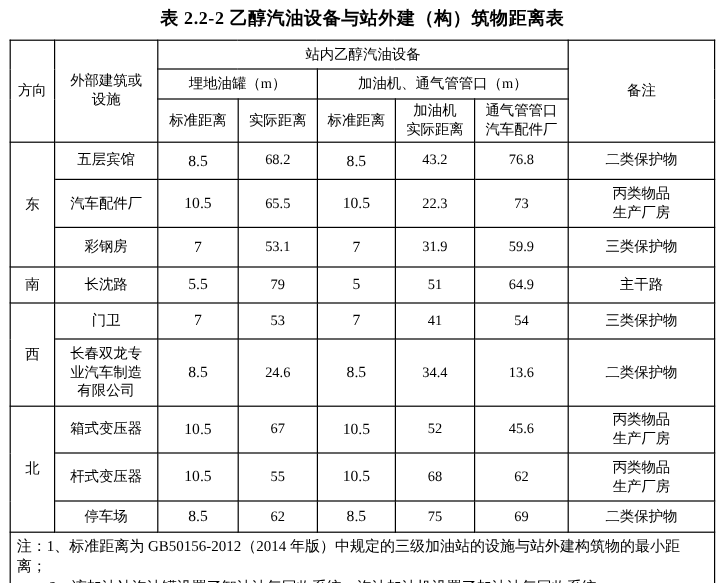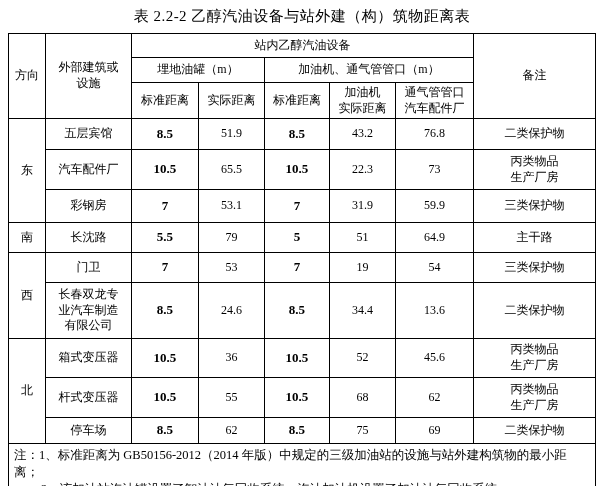--- a/index.html
+++ b/index.html
@@ -12,21 +12,21 @@
     height: 486px;
     color: #000000;
     font-family: "Liberation Serif", serif;
     overflow: hidden;
   }
   .doc-title {
     height: 33px;
     line-height: 33px;
     text-align: center;
     font-size: 15px;
-    font-weight: normal;
+    font-weight: bold;
     letter-spacing: 0.5px;
   }
   table.dist-table {
     border-collapse: collapse;
     table-layout: fixed;
     width: 587px;
     margin: 0 auto;
   }
   .dist-table th,
   .dist-table td {
@@ -35,21 +35,21 @@
     vertical-align: middle;
     font-size: 12px;
     font-weight: normal;
     padding: 1px 2px;
     line-height: 1.3;
     white-space: pre-line;
     overflow: hidden;
     box-sizing: border-box;
   }
   .dist-table td.std {
-    font-weight: bold;
+    font-weight: normal;
     font-size: 13px;
   }
   .dist-table td.notes-cell {
     text-align: left;
     font-size: 12.5px;
     padding: 3px 5px;
     line-height: 1.35;
     white-space: normal;
   }
   .note-line-2 {
@@ -92,21 +92,21 @@
 实际距离</th>
       <th>通气管管口
 汽车配件厂</th>
     </tr>
   </thead>
   <tbody>
     <tr style="height:31px">
       <td rowspan="3">东</td>
       <td>五层宾馆</td>
       <td class="std">8.5</td>
-      <td>51.9</td>
+      <td>68.2</td>
       <td class="std">8.5</td>
       <td>43.2</td>
       <td>76.8</td>
       <td>二类保护物</td>
     </tr>
     <tr style="height:40px">
       <td>汽车配件厂</td>
       <td class="std">10.5</td>
       <td>65.5</td>
       <td class="std">10.5</td>
@@ -133,40 +133,40 @@
       <td>51</td>
       <td>64.9</td>
       <td>主干路</td>
     </tr>
     <tr style="height:30px">
       <td rowspan="2">西</td>
       <td>门卫</td>
       <td class="std">7</td>
       <td>53</td>
       <td class="std">7</td>
-      <td>19</td>
+      <td>41</td>
       <td>54</td>
       <td>三类保护物</td>
     </tr>
     <tr style="height:56px">
       <td>长春双龙专
 业汽车制造
 有限公司</td>
       <td class="std">8.5</td>
       <td>24.6</td>
       <td class="std">8.5</td>
       <td>34.4</td>
       <td>13.6</td>
       <td>二类保护物</td>
     </tr>
     <tr style="height:39px">
       <td rowspan="3">北</td>
       <td>箱式变压器</td>
       <td class="std">10.5</td>
-      <td>36</td>
+      <td>67</td>
       <td class="std">10.5</td>
       <td>52</td>
       <td>45.6</td>
       <td>丙类物品
 生产厂房</td>
     </tr>
     <tr style="height:40px">
       <td>杆式变压器</td>
       <td class="std">10.5</td>
       <td>55</td>

